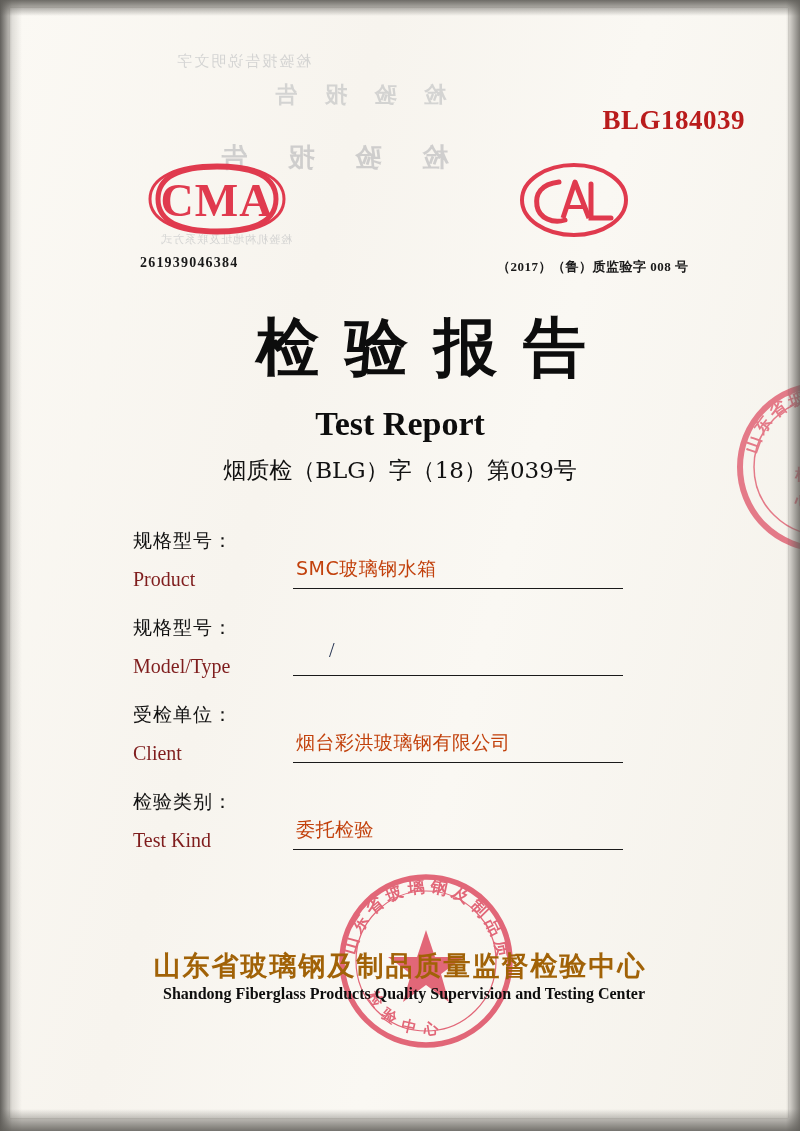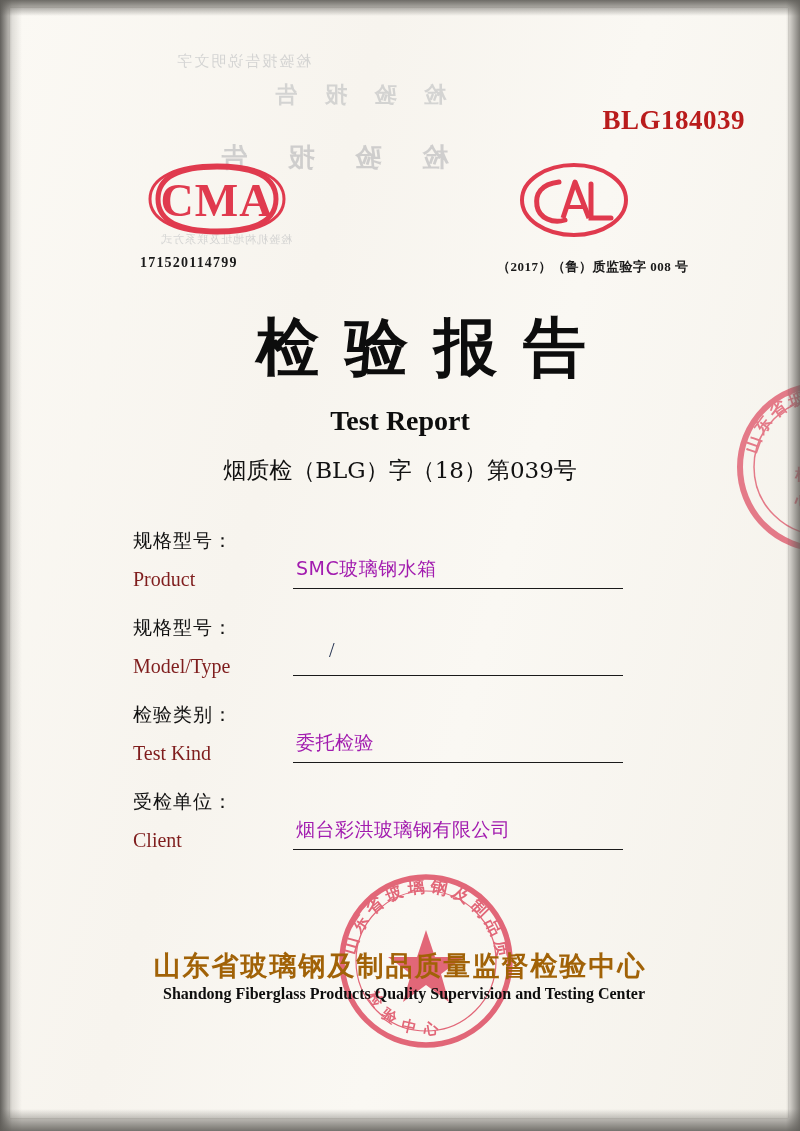--- a/index.html
+++ b/index.html
@@ -123,21 +123,21 @@
     text-indent: 26px;
     color: #0d0d0d;
     font-family: "DejaVu Sans", sans-serif;
     padding-left: 42px;
   }
   .title-en {
     position: absolute;
     left: 0; right: 0;
     top: 405px;
     text-align: center;
-    font-size: 28px;
+    font-size: 34px;
     font-weight: bold;
     color: #0d0d0d;
     font-family: "Liberation Serif", serif;
   }
   .doc-no {
     position: absolute;
     left: 0; right: 0;
     top: 455px;
     text-align: center;
     font-size: 23px;
@@ -178,21 +178,21 @@
     left: 160px;
     top: 60px;
     width: 330px;
     border-bottom: 1.6px solid #1a1a1a;
   }
   .value-text {
     position: absolute;
     left: 163px;
     top: 28px;
     font-size: 19px;
-    color: #a21caf;
+    color: #c2410c;
     font-family: "DejaVu Sans", sans-serif;
     letter-spacing: 0.5px;
   }
   .value-text.slash {
     left: 196px;
     top: 24px;
     font-size: 20px;
     color: #1b2a4a;
     font-family: "Liberation Serif", serif;
   }
@@ -252,21 +252,21 @@
   <div class="bleed b3">检 验 报 告</div>
   <div class="bleed b4">检验机构地址及联系方式</div>
 
   <div class="report-no">BLG184039</div>
 
   <svg class="cma" viewBox="0 0 138 72">
     <path d="M10,36 C10,12 34,4 69,4 C104,4 128,12 128,36 C128,60 104,68 69,68 C34,68 10,60 10,36 Z" fill="none" stroke="#e03a4e" stroke-width="5"></path>
     <path d="M2,36 C2,14 30,2 69,2 C108,2 136,14 136,36 C136,58 108,70 69,70 C30,70 2,58 2,36 Z" fill="none" stroke="#e03a4e" stroke-width="3"></path>
     <text x="69" y="53" text-anchor="middle" font-family="Liberation Serif, serif" font-size="46" font-weight="bold" fill="#e03a4e" letter-spacing="1">CMA</text>
   </svg>
-  <div class="cma-code">171520114799</div>
+  <div class="cma-code">261939046384</div>
 
   <svg class="cal" viewBox="0 0 110 76">
     <ellipse cx="55" cy="38" rx="52" ry="35" fill="none" stroke="#e03a4e" stroke-width="4"></ellipse>
     <path d="M40,20 C22,22 16,32 18,44 C20,56 34,62 46,58" fill="none" stroke="#e03a4e" stroke-width="5" stroke-linecap="round"></path>
     <path d="M44,56 L56,20 L70,56" fill="none" stroke="#e03a4e" stroke-width="5" stroke-linejoin="round"></path>
     <path d="M49,45 L65,45" fill="none" stroke="#e03a4e" stroke-width="4"></path>
     <path d="M72,22 L72,56 L92,56" fill="none" stroke="#e03a4e" stroke-width="5" stroke-linecap="round"></path>
   </svg>
   <div class="cal-code">（2017）（鲁）质监验字 008 号</div>
 
@@ -284,30 +284,30 @@
     </div>
 
     <div class="field-row">
       <div class="lbl-cn">规格型号：</div>
       <div class="lbl-en">Model/Type</div>
       <div class="value-text slash">/</div>
       <div class="value-line"></div>
     </div>
 
     <div class="field-row">
+      <div class="lbl-cn">受检单位：</div>
+      <div class="lbl-en">Client</div>
+      <div class="value-text">烟台彩洪玻璃钢有限公司</div>
+      <div class="value-line"></div>
+    </div>
+
+    <div class="field-row">
       <div class="lbl-cn">检验类别：</div>
       <div class="lbl-en">Test Kind</div>
       <div class="value-text">委托检验</div>
-      <div class="value-line"></div>
-    </div>
-
-    <div class="field-row">
-      <div class="lbl-cn">受检单位：</div>
-      <div class="lbl-en">Client</div>
-      <div class="value-text">烟台彩洪玻璃钢有限公司</div>
       <div class="value-line"></div>
     </div>
 
   </div>
 
   <svg class="seal-edge" viewBox="0 0 175 175">
     <circle cx="87" cy="87" r="82" fill="none" stroke="#d9304a" stroke-width="6"></circle>
     <circle cx="87" cy="87" r="68" fill="none" stroke="#d9304a" stroke-width="1.5"></circle>
     <path id="arcEdge" d="M 20,87 A 67,67 0 0 1 154,87" fill="none"></path>
     <text font-family="DejaVu Sans, sans-serif" font-size="17" fill="#d9304a" font-weight="bold" letter-spacing="3">

